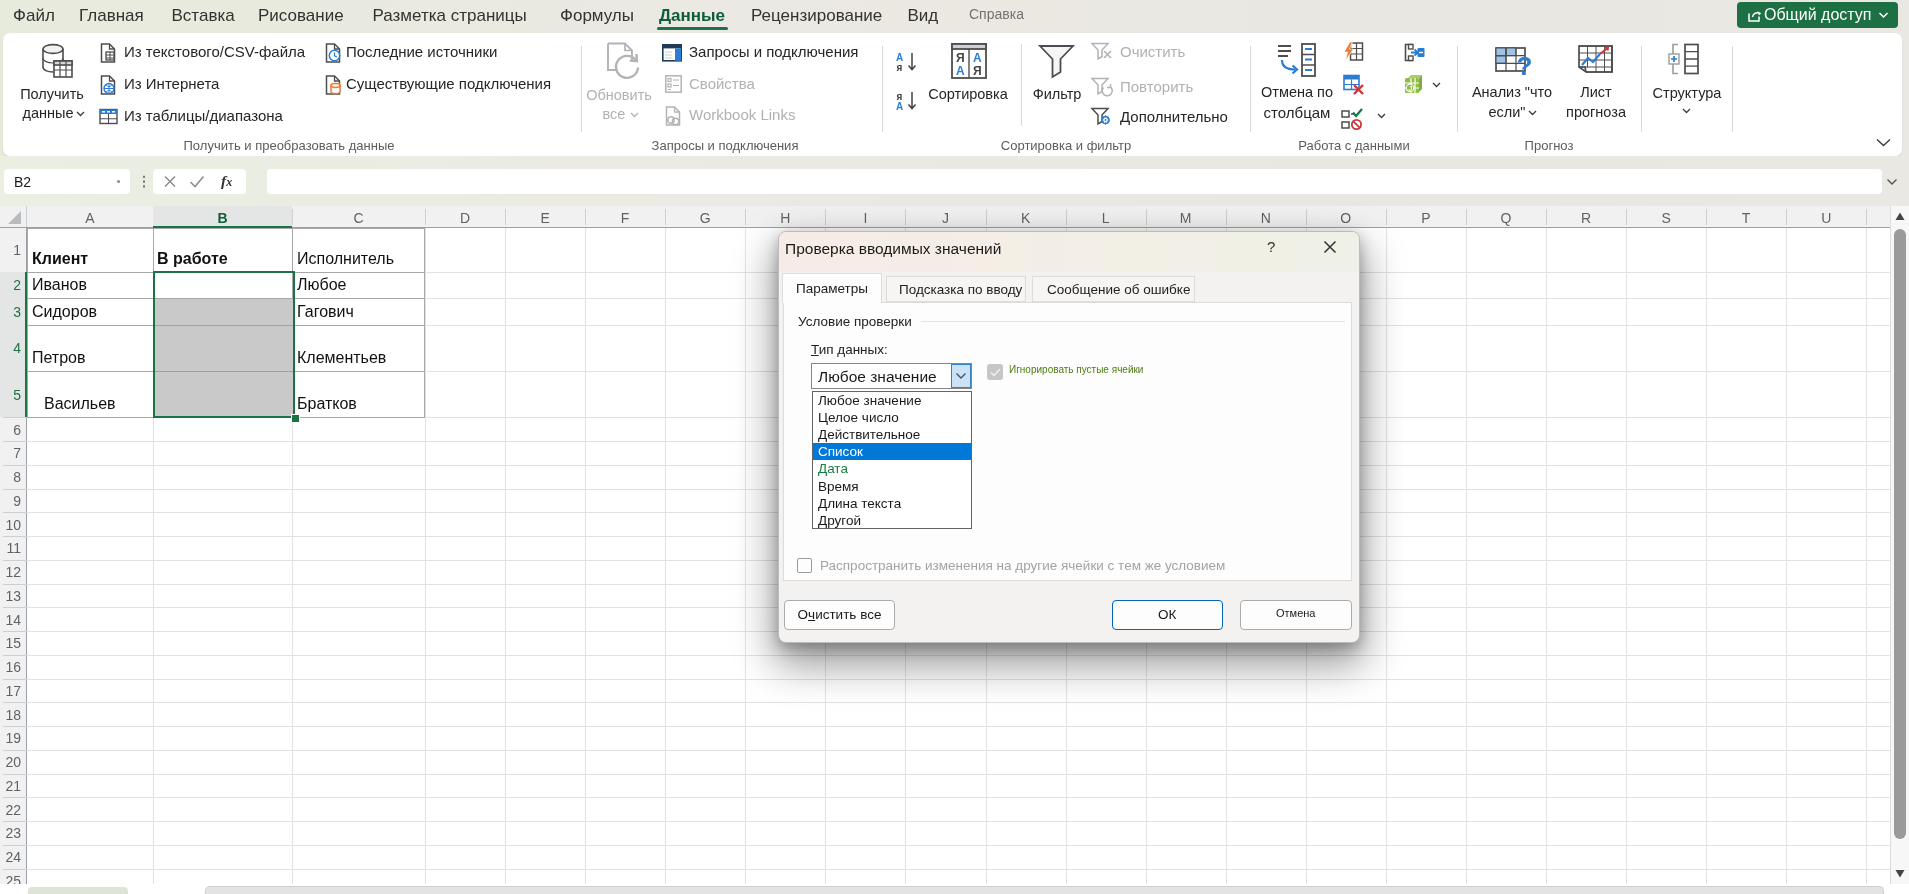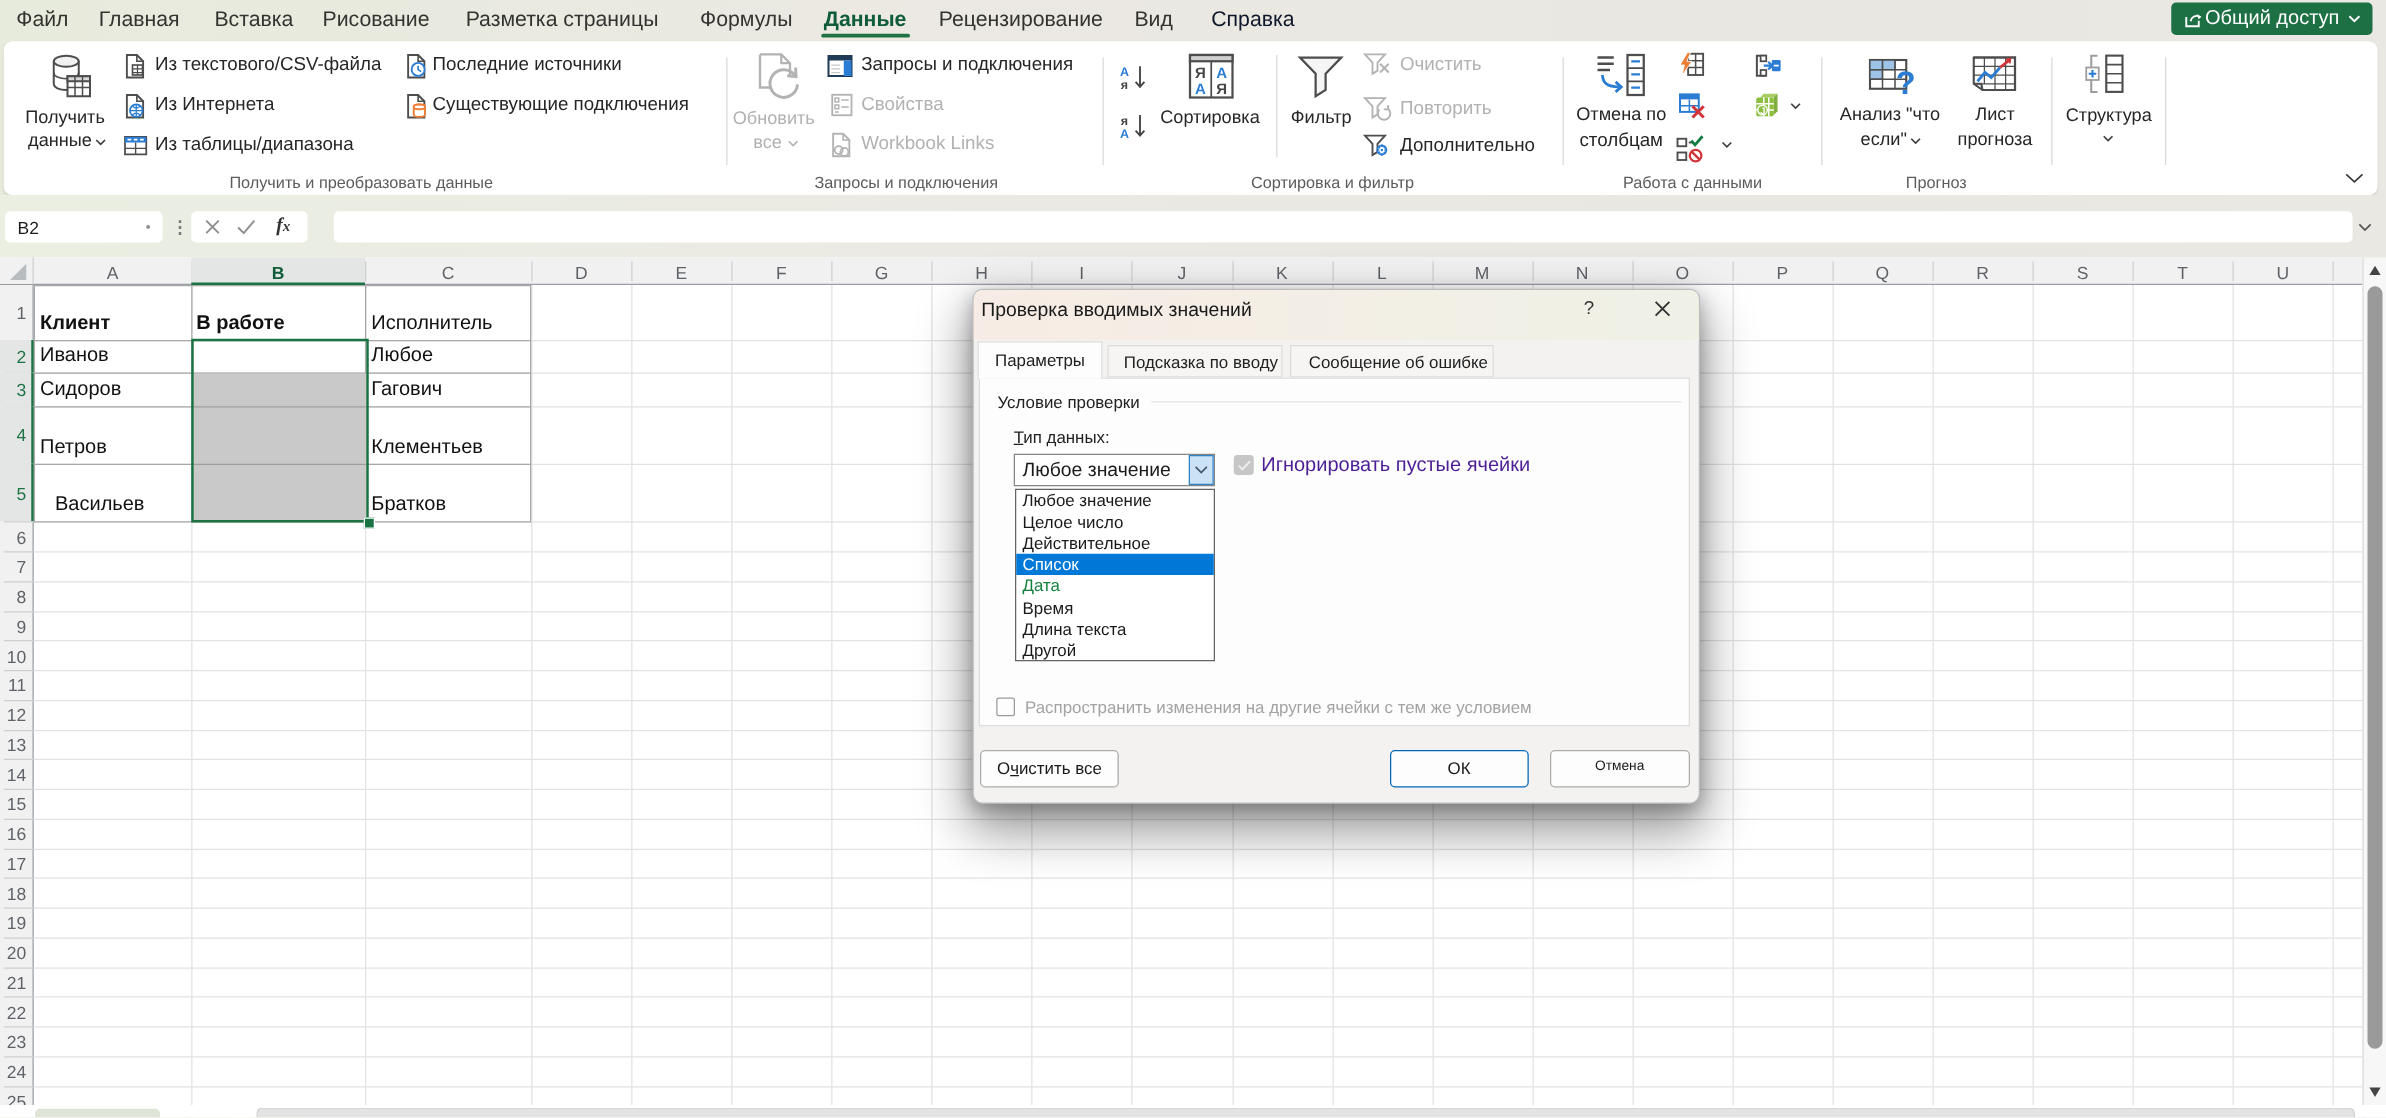--- a/index.html
+++ b/index.html
@@ -13,21 +13,21 @@
 <div class="t" style="left:13px;top:6px;font-size:17px;color:#333330;">Файл</div>
 <div class="t" style="left:79px;top:6px;font-size:17px;color:#333330;">Главная</div>
 <div class="t" style="left:171.5px;top:6px;font-size:17px;color:#333330;">Вставка</div>
 <div class="t" style="left:258px;top:6px;font-size:17px;color:#333330;">Рисование</div>
 <div class="t" style="left:372.5px;top:6px;font-size:17px;color:#333330;">Разметка страницы</div>
 <div class="t" style="left:560px;top:6px;font-size:17px;color:#333330;">Формулы</div>
 <div class="t" style="left:659px;top:6px;font-size:17px;font-weight:700;color:#0e5c38;">Данные</div>
 <div class="a" style="left:657px;top:27px;width:71px;height:3px;background:#1e7243;border-radius:2px;"></div>
 <div class="t" style="left:751px;top:6px;font-size:17px;color:#333330;">Рецензирование</div>
 <div class="t" style="left:907.5px;top:6px;font-size:17px;color:#333330;">Вид</div>
-<div class="t" style="left:969px;top:6px;font-size:17px;color:#0f172a;">Справка</div>
+<div class="t" style="left:969px;top:6px;font-size:14px;color:#737373;">Справка</div>
 <div class="a" style="left:1737px;top:2px;width:161px;height:26px;background:#1d7044;border-radius:4px;"></div>
 <svg style="left:1746px;top:6px;" width="18" height="18" viewBox="0 0 18 18">
 <path d="M3,7.5 V15 h10 V10.5" fill="none" stroke="#fff" stroke-width="1.5"></path>
 <path d="M6.5,11 C7,7.5 10,6.2 13.2,6.8" fill="none" stroke="#fff" stroke-width="1.5"></path>
 <path d="M15.2,7.3 L11.4,5.2 L12.9,9.4 z" fill="#fff"></path>
 </svg>
 <div class="t" style="left:1764px;top:6px;font-size:16px;color:#ffffff;">Общий доступ</div>
 <svg style="left:1878px;top:11px;" width="11" height="8" viewBox="0 0 11 8">
     <path d="M1.5,2 L5.5,6 L9.5,2" fill="none" stroke="#fff" stroke-width="1.5"></path>
   </svg>
@@ -481,21 +481,21 @@
 <div class="a" style="left:811px;top:363px;width:161px;height:26px;background:#fff;border:1px solid #868686;box-sizing:border-box;"></div>
 <div class="t" style="left:818px;top:368px;font-size:15.5px;color:#1a1a1a;">Любое значение</div>
 <div class="a" style="left:951px;top:364px;width:20px;height:24px;background:#cbe2f6;border:1.5px solid #3183c8;box-sizing:border-box;"></div>
 <svg style="left:955px;top:372px;" width="12" height="8" viewBox="0 0 12 8">
     <path d="M1.5,1.5 L6,6 L10.5,1.5" fill="none" stroke="#44546a" stroke-width="1.4"></path>
   </svg>
 <div class="a" style="left:987px;top:364px;width:16px;height:16px;background:#c6c6c6;border-radius:3px;"></div>
 <svg style="left:990px;top:368px;" width="11" height="9" viewBox="0 0 11 9">
     <path d="M1,4.5 L4,7.5 L10,1" fill="none" stroke="#ededed" stroke-width="1.6"></path>
   </svg>
-<div class="t" style="left:1009px;top:364px;font-size:16px;color:#4c1d95;text-align:right;">Игнорировать пустые ячейки</div>
+<div class="t" style="left:1009px;top:364px;font-size:10px;color:#4d7c0f;text-align:right;">Игнорировать пустые ячейки</div>
 <div class="a" style="left:811.5px;top:390.5px;width:160.5px;height:138.5px;background:#fff;border:1px solid #646464;box-sizing:border-box;z-index:5;"></div>
 <div class="t" style="left:818px;top:393.0px;font-size:13.5px;color:#1a1a1a;z-index:7;">Любое значение</div>
 <div class="t" style="left:818px;top:410.1px;font-size:13.5px;color:#1a1a1a;z-index:7;">Целое число</div>
 <div class="t" style="left:818px;top:427.20000000000005px;font-size:13.5px;color:#1a1a1a;z-index:7;">Действительное</div>
 <div class="a" style="left:812.5px;top:442.80000000000007px;width:158.5px;height:17.1px;background:#0078d7;z-index:6;"></div>
 <div class="t" style="left:818px;top:444.30000000000007px;font-size:13.5px;color:#fff;z-index:7;">Список</div>
 <div class="t" style="left:818px;top:461.4000000000001px;font-size:13.5px;color:#15803d;z-index:7;text-align:right;">Дата</div>
 <div class="t" style="left:818px;top:478.5000000000001px;font-size:13.5px;color:#1a1a1a;z-index:7;">Время</div>
 <div class="t" style="left:818px;top:495.60000000000014px;font-size:13.5px;color:#1a1a1a;z-index:7;">Длина текста</div>
 <div class="t" style="left:818px;top:512.7000000000002px;font-size:13.5px;color:#1a1a1a;z-index:7;">Другой</div>

